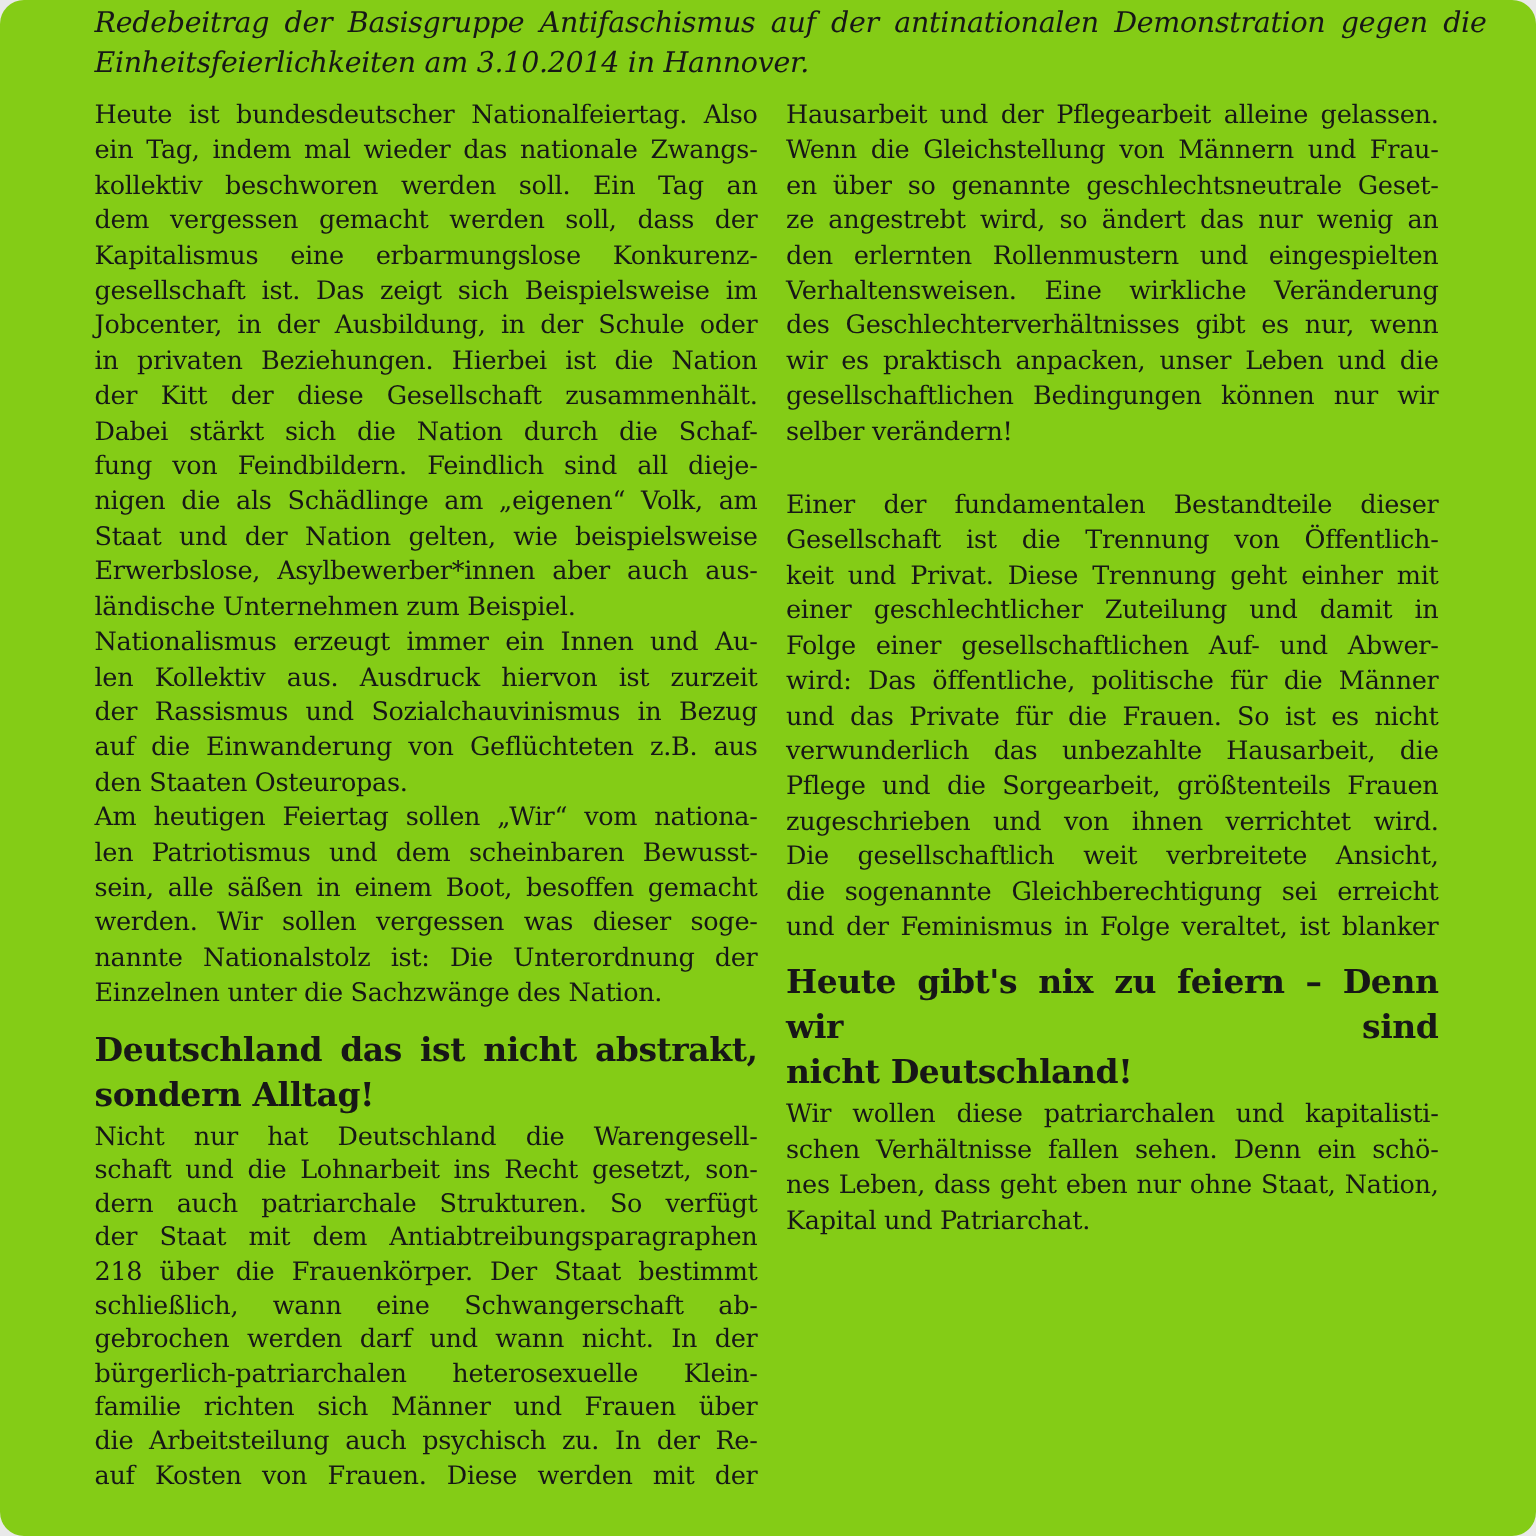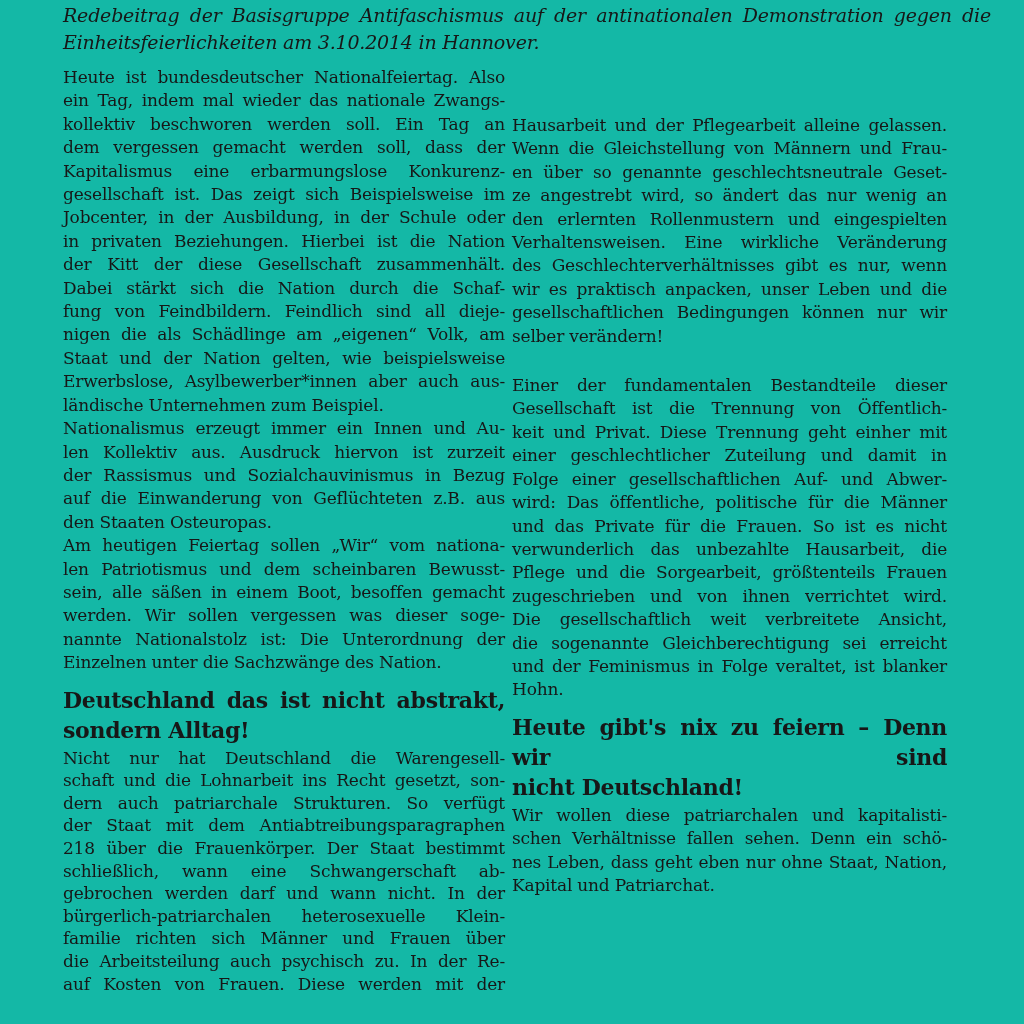--- a/index.html
+++ b/index.html
@@ -4,35 +4,36 @@
 <style>
   html, body { margin: 0; padding: 0; }
   body {
     width: 1024px; height: 1024px; overflow: hidden;
     background: #e9e9e9;
     font-family: "DejaVu Serif", serif;
   }
   .page {
     position: relative;
     width: 1024px; height: 1024px;
-    background: #14b8a6;
+    background: #84cc16;
     color: #171717;
     overflow: hidden;
+    border-radius: 16px;
   }
   .doc-title {
     position: absolute;
     left: 63px; top: 2px; width: 928px;
     font-style: italic;
     font-size: 19px;
     line-height: 27px;
     letter-spacing: -0.2px;
   }
   .col { position: absolute; top: 66px; }
   .col-left  { left: 63px;  width: 442px; }
-  .col-right { left: 512px; width: 435px; margin-top: 48px; }
+  .col-right { left: 524px; width: 435px; }
 
   .line {
     text-align: justify;
     text-align-last: justify;
     white-space: normal;
   }
   .line.end { text-align-last: left; }
 
   .block.paragraph {
     font-size: 17px;
@@ -129,21 +130,20 @@
         <div class="line">einer geschlechtlicher Zuteilung und damit in</div>
         <div class="line">Folge einer gesellschaftlichen Auf- und Abwer-</div>
         <div class="line">wird: Das öffentliche, politische für die Männer</div>
         <div class="line">und das Private für die Frauen. So ist es nicht</div>
         <div class="line">verwunderlich das unbezahlte Hausarbeit, die</div>
         <div class="line">Pflege und die Sorgearbeit, größtenteils Frauen</div>
         <div class="line">zugeschrieben und von ihnen verrichtet wird.</div>
         <div class="line">Die gesellschaftlich weit verbreitete Ansicht,</div>
         <div class="line">die sogenannte Gleichberechtigung sei erreicht</div>
         <div class="line">und der Feminismus in Folge veraltet, ist blanker</div>
-        <div class="line end">Hohn.</div>
       </div>
       <div class="block heading">
         <div class="line">Heute gibt's nix zu feiern – Denn wir sind</div>
         <div class="line end">nicht Deutschland!</div>
       </div>
       <div class="block paragraph">
         <div class="line">Wir wollen diese patriarchalen und kapitalisti-</div>
         <div class="line">schen Verhältnisse fallen sehen. Denn ein schö-</div>
         <div class="line">nes Leben, dass geht eben nur ohne Staat, Nation,</div>
         <div class="line end">Kapital und Patriarchat.</div>

